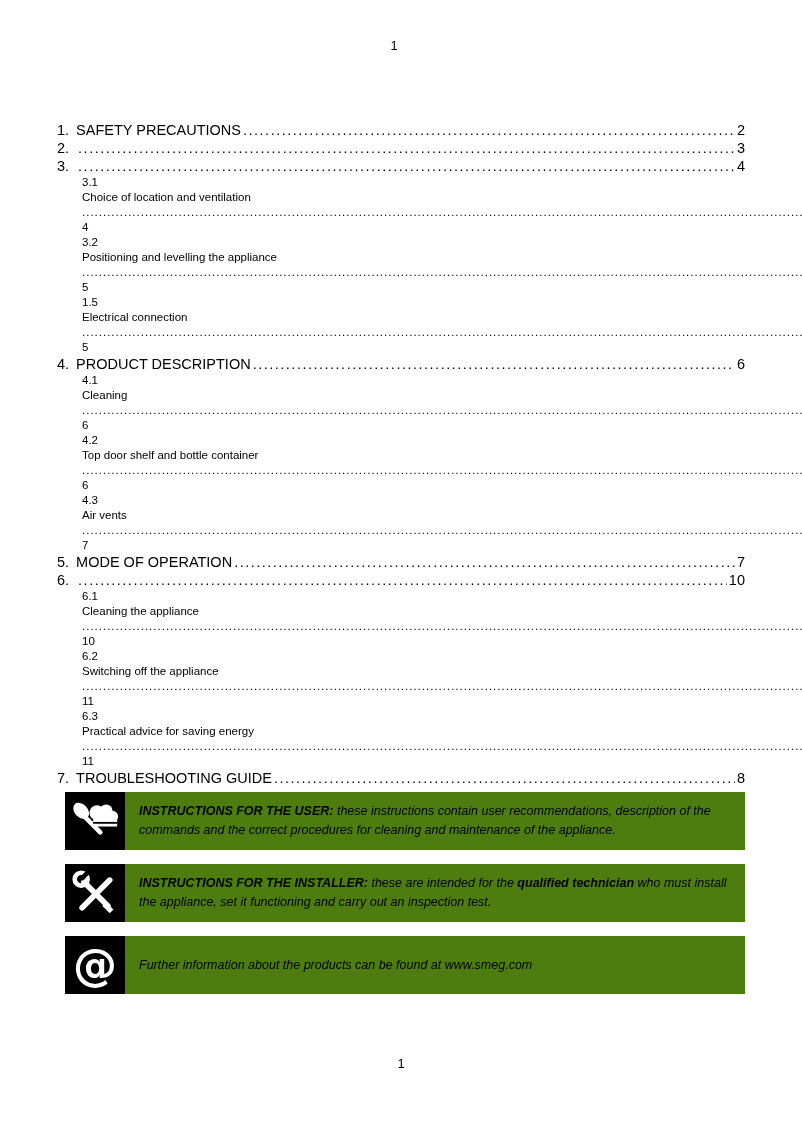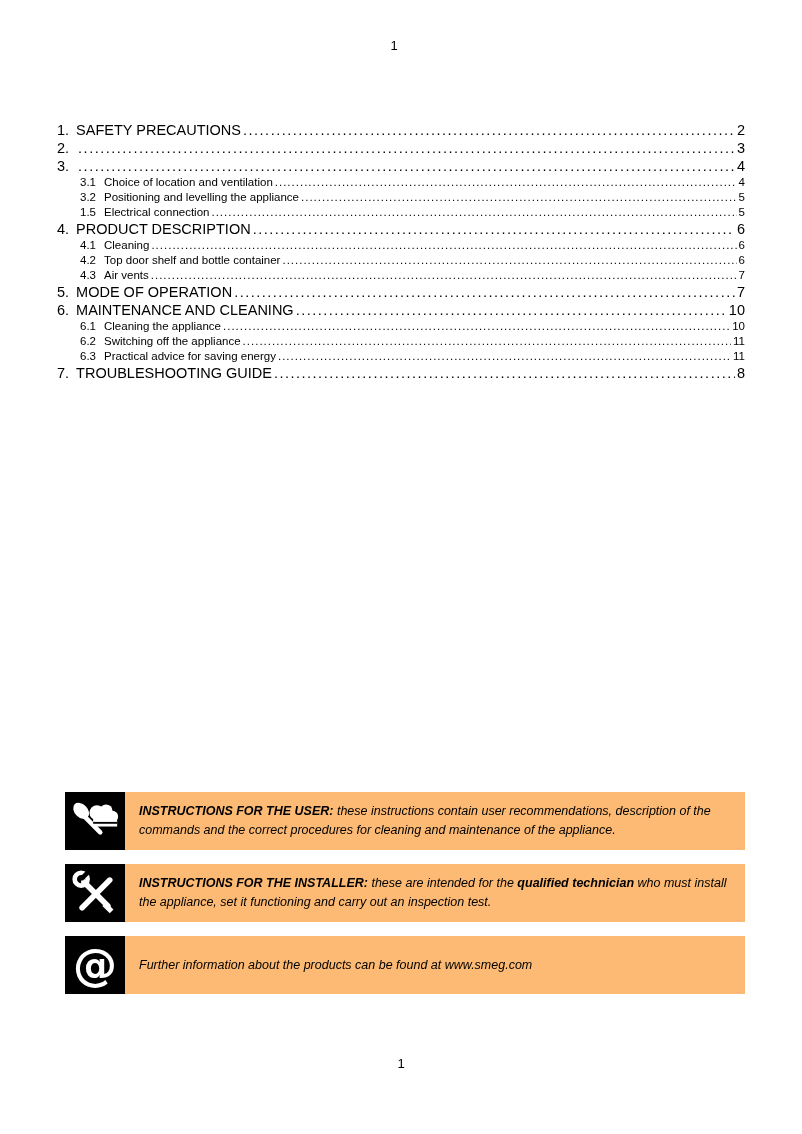--- a/index.html
+++ b/index.html
@@ -14,41 +14,41 @@
   }
   .footer-pageno {
     position:absolute; top:1056px; left:0; right:0; text-align:center;
     font-size:13px;
   }
 
   
   .toc { position:absolute; top:121px; left:57px; width:688px; }
   .toc-row { display:flex; align-items:baseline; }
   .toc-row.l1 { font-size:14.5px; line-height:18px; }
-  .toc-row.l2 { font-size:11.5px; line-height:15px; padding-left:23px; }
+  .toc-row.l2 { font-size:11.5px; line-height:15px; padding-left:23px;flex-direction:column; }
   .toc-num { white-space:nowrap; margin-right:7px; }
   .toc-row.l2 .toc-num { margin-right:8px; }
   .toc-title { white-space:nowrap; }
   .toc-leader { flex:1 1 auto; overflow:hidden; white-space:nowrap; margin:0 2px; }
   .toc-row.l1 .toc-leader { letter-spacing:1.5px; }
   .toc-row.l2 .toc-leader { letter-spacing:1px; }
   .toc-leader::after {
     content:"........................................................................................................................................................................................................................................................................................................";
   }
   .toc-page { white-space:nowrap; }
 
   
   .boxes { position:absolute; top:792px; left:65px; width:680px; }
   .info-box { display:flex; align-items:stretch; margin-bottom:14px; min-height:58px; }
   .box-icon {
     flex:0 0 60px; width:60px; background:#000;
     display:flex; align-items:center; justify-content:center;
   }
   .box-body {
-    flex:1 1 auto; background:#fdba74; padding:6px 14px;
+    flex:1 1 auto; background:#4d7c0f; padding:6px 14px;
     display:flex; align-items:center;
   }
   .box-text {
     margin:0; font-style:italic; font-size:12.5px; line-height:1.5; color:#000;
   }
   .box-text strong { font-weight:bold; }
   .at-glyph {
     color:#fff; font-weight:bold; font-size:44px; line-height:1;
     font-family:"DejaVu Sans", sans-serif;
   }
@@ -120,21 +120,20 @@
         <span class="toc-page">7</span>
     </div>
     <div class="toc-row l1">
       <span class="toc-num">5.</span>
         <span class="toc-title">MODE OF OPERATION</span>
         <span class="toc-leader"></span>
         <span class="toc-page">7</span>
     </div>
     <div class="toc-row l1">
       <span class="toc-num">6.</span>
-        <span class="toc-title">MAINTENANCE AND CLEANING</span>
         <span class="toc-leader"></span>
         <span class="toc-page">10</span>
     </div>
     <div class="toc-row l2">
       <span class="toc-num">6.1</span>
         <span class="toc-title">Cleaning the appliance</span>
         <span class="toc-leader"></span>
         <span class="toc-page">10</span>
     </div>
     <div class="toc-row l2">

